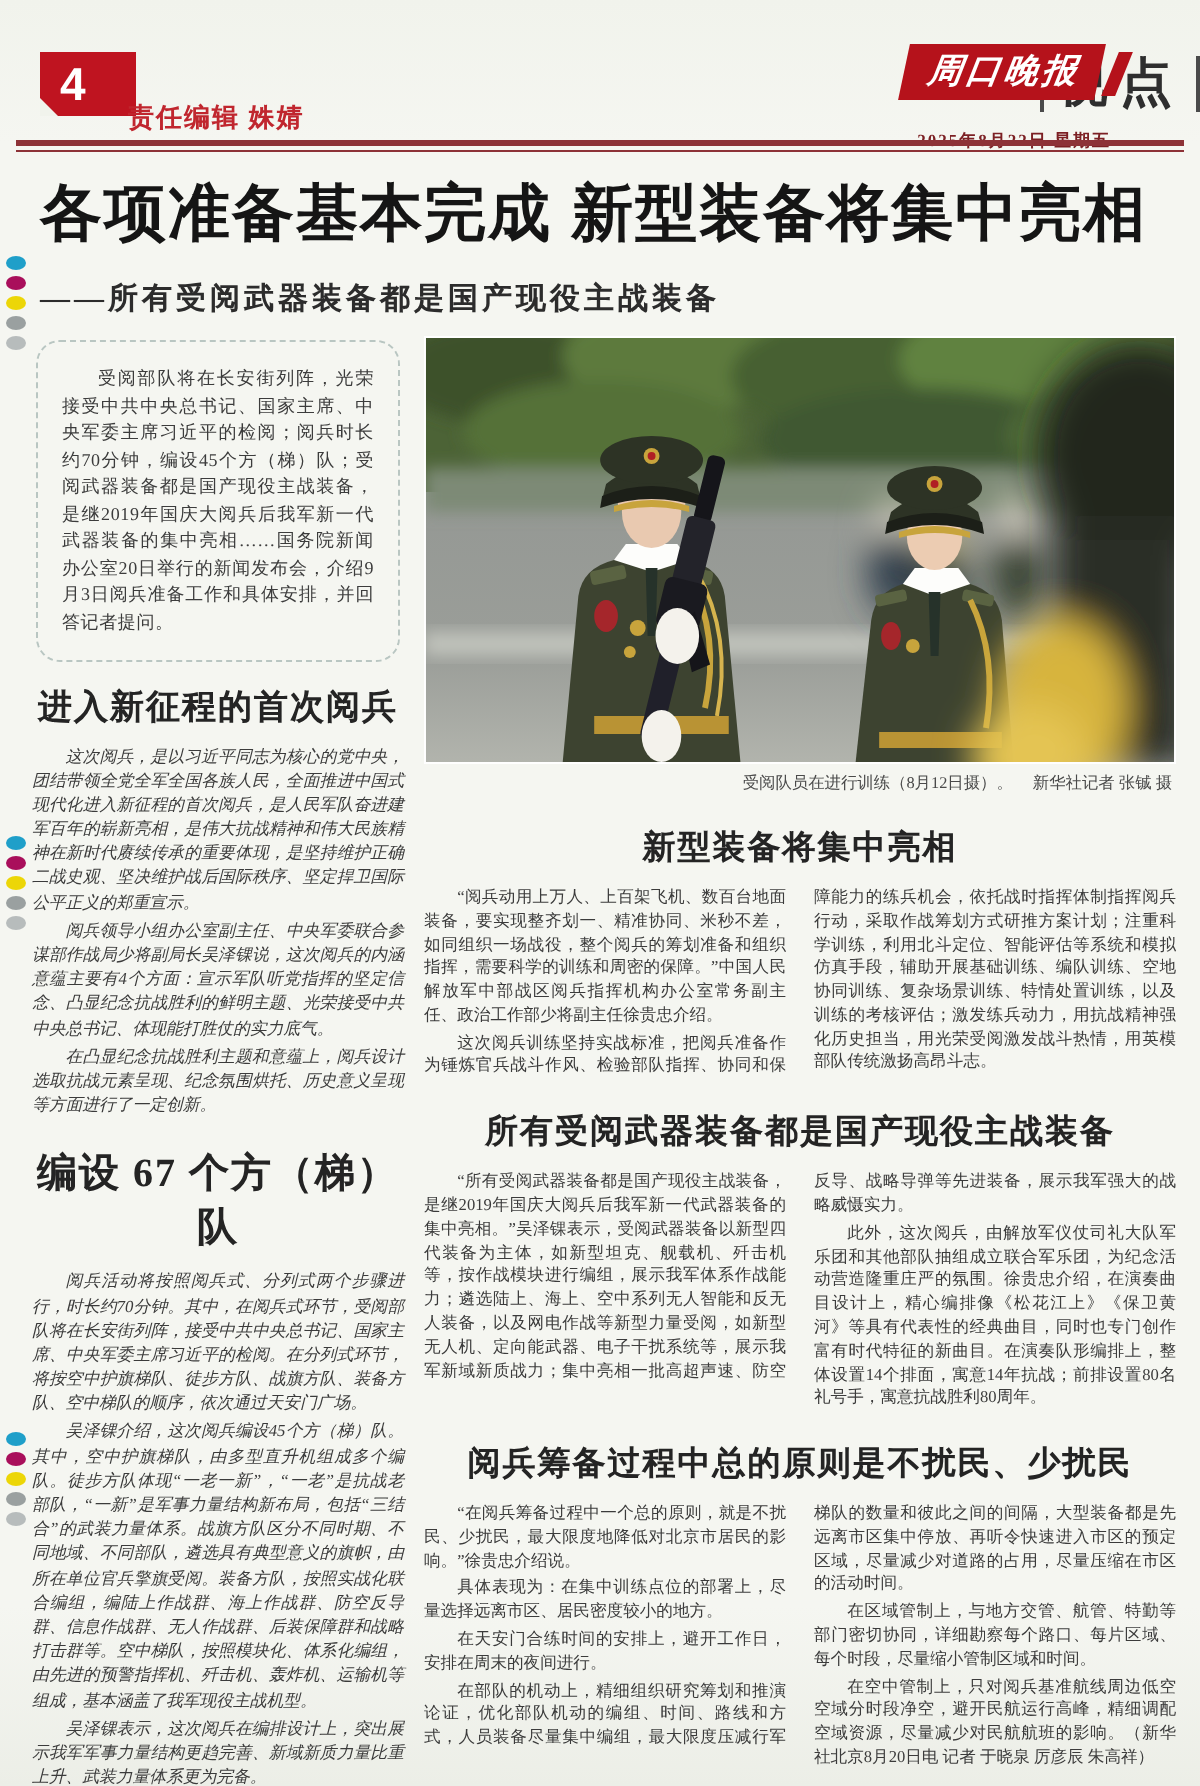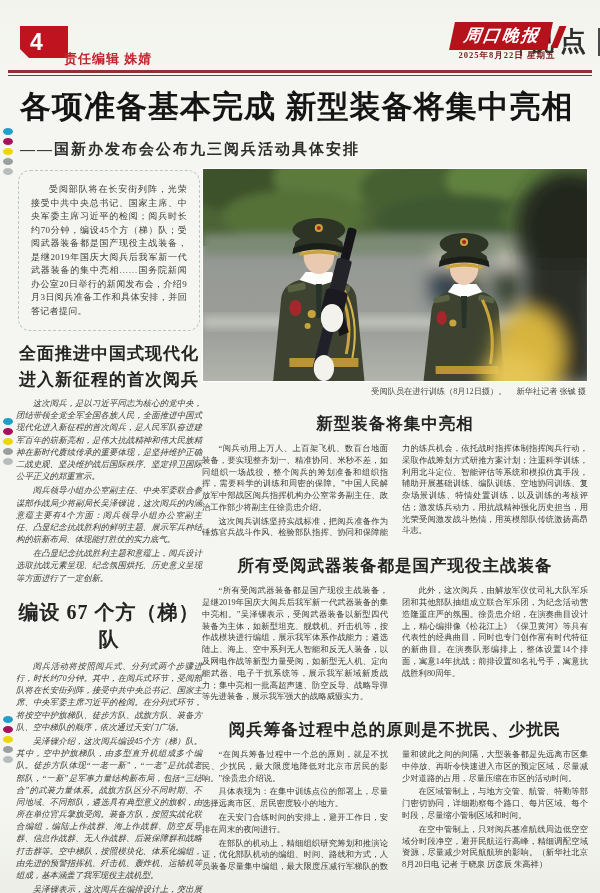--- a/index.html
+++ b/index.html
@@ -26,32 +26,32 @@
   .section-mark{position:absolute;left:0;right:0;top:2px;display:flex;justify-content:flex-end;align-items:center;gap:6px;}
   .section-mark .bar{width:2px;height:28px;background:#4a4a4a;}
   .section-title{font-size:26px;letter-spacing:6px;color:#2e2e2e;font-weight:bold;}
   .masthead{position:absolute;right:18px;top:0;width:150px;text-align:center;}
   .mast-box{
     position:relative;display:inline-block;background:#b5121b;color:#fff;
     transform:skewX(-12deg);padding:2px 10px 3px 12px;
   }
   .mast-box span{display:inline-block;transform:skewX(4deg);font-style:italic;font-weight:bold;font-size:17px;letter-spacing:2px;font-family:"Liberation Serif",serif;}
   .mast-slash{display:inline-block;width:7px;height:22px;background:#b5121b;transform:skewX(-22deg);margin-left:5px;vertical-align:middle;}
-  .dateline{margin-top:0;font-size:8.5px;color:#7c2024;font-weight:bold;letter-spacing:1px;}
+  .dateline{margin-top:15px;font-size:8.5px;color:#7c2024;font-weight:bold;letter-spacing:1px;}
   .rules{position:absolute;left:8px;right:8px;top:70px;border-top:3px solid #8d3237;}
   .rules:after{content:"";display:block;margin-top:2px;border-top:1px solid #8d3237;}
   
   .headline{position:absolute;left:20px;right:20px;top:86px;text-align:left;}
   .headline h1{
     margin:0;font-family:"Liberation Sans","DejaVu Sans",sans-serif;
     font-size:31px;font-weight:900;color:#151515;letter-spacing:1px;white-space:nowrap;
   }
   .headline h2{margin:12px 0 0 0;font-size:15px;font-weight:bold;color:#2c2c2c;letter-spacing:2px;}
   
-  .content{position:absolute;left:16px;right:12px;top:168px;bottom:8px;display:flex;}
+  .content{position:absolute;left:16px;right:12px;top:168px;bottom:8px;display:flex;gap:10px;}
   .col-left{width:186px;flex:none;}
   .col-right{flex:1;min-width:0;}
   
   .intro-box{
     border:1.5px dashed #b9c6c2;border-radius:12px;padding:12px 12px;margin:2px 2px 10px 2px;
     font-size:9px;line-height:1.5;color:#3c3c3c;letter-spacing:.3px;
   }
   .intro-box p{margin:0;text-indent:2em;text-align:justify;}
   
   .lhead1{margin:10px 0 6px 0;text-align:center;font-size:17px;font-weight:bold;color:#242424;line-height:1.5;letter-spacing:1px;}
@@ -103,36 +103,35 @@
     </div>
     <div class="masthead">
       <span class="mast-box"><span>周口晚报</span></span><span class="mast-slash"></span>
       <div class="dateline">2025年8月22日 星期五</div>
     </div>
   </div>
   <div class="rules"></div>
 
   <div class="headline">
     <h1>各项准备基本完成  新型装备将集中亮相</h1>
-    <h2>——国新办发布会公布九三阅兵活动具体安排</h2>
+    <h2>——所有受阅武器装备都是国产现役主战装备</h2>
   </div>
 
   <div class="content">
 
     <div class="col-left">
       <div class="intro-box">
         <p>受阅部队将在长安街列阵，光荣接受中共中央总书记、国家主席、中央军委主席习近平的检阅；阅兵时长约70分钟，编设45个方（梯）队；受阅武器装备都是国产现役主战装备，是继2019年国庆大阅兵后我军新一代武器装备的集中亮相……国务院新闻办公室20日举行的新闻发布会，介绍9月3日阅兵准备工作和具体安排，并回答记者提问。</p>
       </div>
 
       <div class="lhead1">
-        <div>全面推进中国式现代化</div>
         <div>进入新征程的首次阅兵</div>
       </div>
       <p class="body-p">这次阅兵，是以习近平同志为核心的党中央，团结带领全党全军全国各族人民，全面推进中国式现代化进入新征程的首次阅兵，是人民军队奋进建军百年的崭新亮相，是伟大抗战精神和伟大民族精神在新时代赓续传承的重要体现，是坚持维护正确二战史观、坚决维护战后国际秩序、坚定捍卫国际公平正义的郑重宣示。</p>
-      <p class="body-p">阅兵领导小组办公室副主任、中央军委联合参谋部作战局少将副局长吴泽锞说，这次阅兵的内涵意蕴主要有4个方面：阅兵领导小组办公室副主任、凸显纪念抗战胜利的鲜明主题、展示军兵种结构的崭新布局、体现能打胜仗的实力底气。</p>
+      <p class="body-p">阅兵领导小组办公室副主任、中央军委联合参谋部作战局少将副局长吴泽锞说，这次阅兵的内涵意蕴主要有4个方面：宣示军队听党指挥的坚定信念、凸显纪念抗战胜利的鲜明主题、光荣接受中共中央总书记、体现能打胜仗的实力底气。</p>
       <p class="body-p">在凸显纪念抗战胜利主题和意蕴上，阅兵设计选取抗战元素呈现、纪念氛围烘托、历史意义呈现等方面进行了一定创新。</p>
 
       <div class="lhead2">编设 67 个方（梯）队</div>
       <p class="body-p">阅兵活动将按照阅兵式、分列式两个步骤进行，时长约70分钟。其中，在阅兵式环节，受阅部队将在长安街列阵，接受中共中央总书记、国家主席、中央军委主席习近平的检阅。在分列式环节，将按空中护旗梯队、徒步方队、战旗方队、装备方队、空中梯队的顺序，依次通过天安门广场。</p>
       <p class="body-p">吴泽锞介绍，这次阅兵编设45个方（梯）队。其中，空中护旗梯队，由多型直升机组成多个编队。徒步方队体现“一老一新”，“一老”是抗战老部队，“一新”是军事力量结构新布局，包括“三结合”的武装力量体系。战旗方队区分不同时期、不同地域、不同部队，遴选具有典型意义的旗帜，由所在单位官兵擎旗受阅。装备方队，按照实战化联合编组，编陆上作战群、海上作战群、防空反导群、信息作战群、无人作战群、后装保障群和战略打击群等。空中梯队，按照模块化、体系化编组，由先进的预警指挥机、歼击机、轰炸机、运输机等组成，基本涵盖了我军现役主战机型。</p>
       <p class="body-p">吴泽锞表示，这次阅兵在编排设计上，突出展示我军军事力量结构更趋完善、新域新质力量比重上升、武装力量体系更为完备。</p>
     </div>
 
     <div class="col-right">
 

